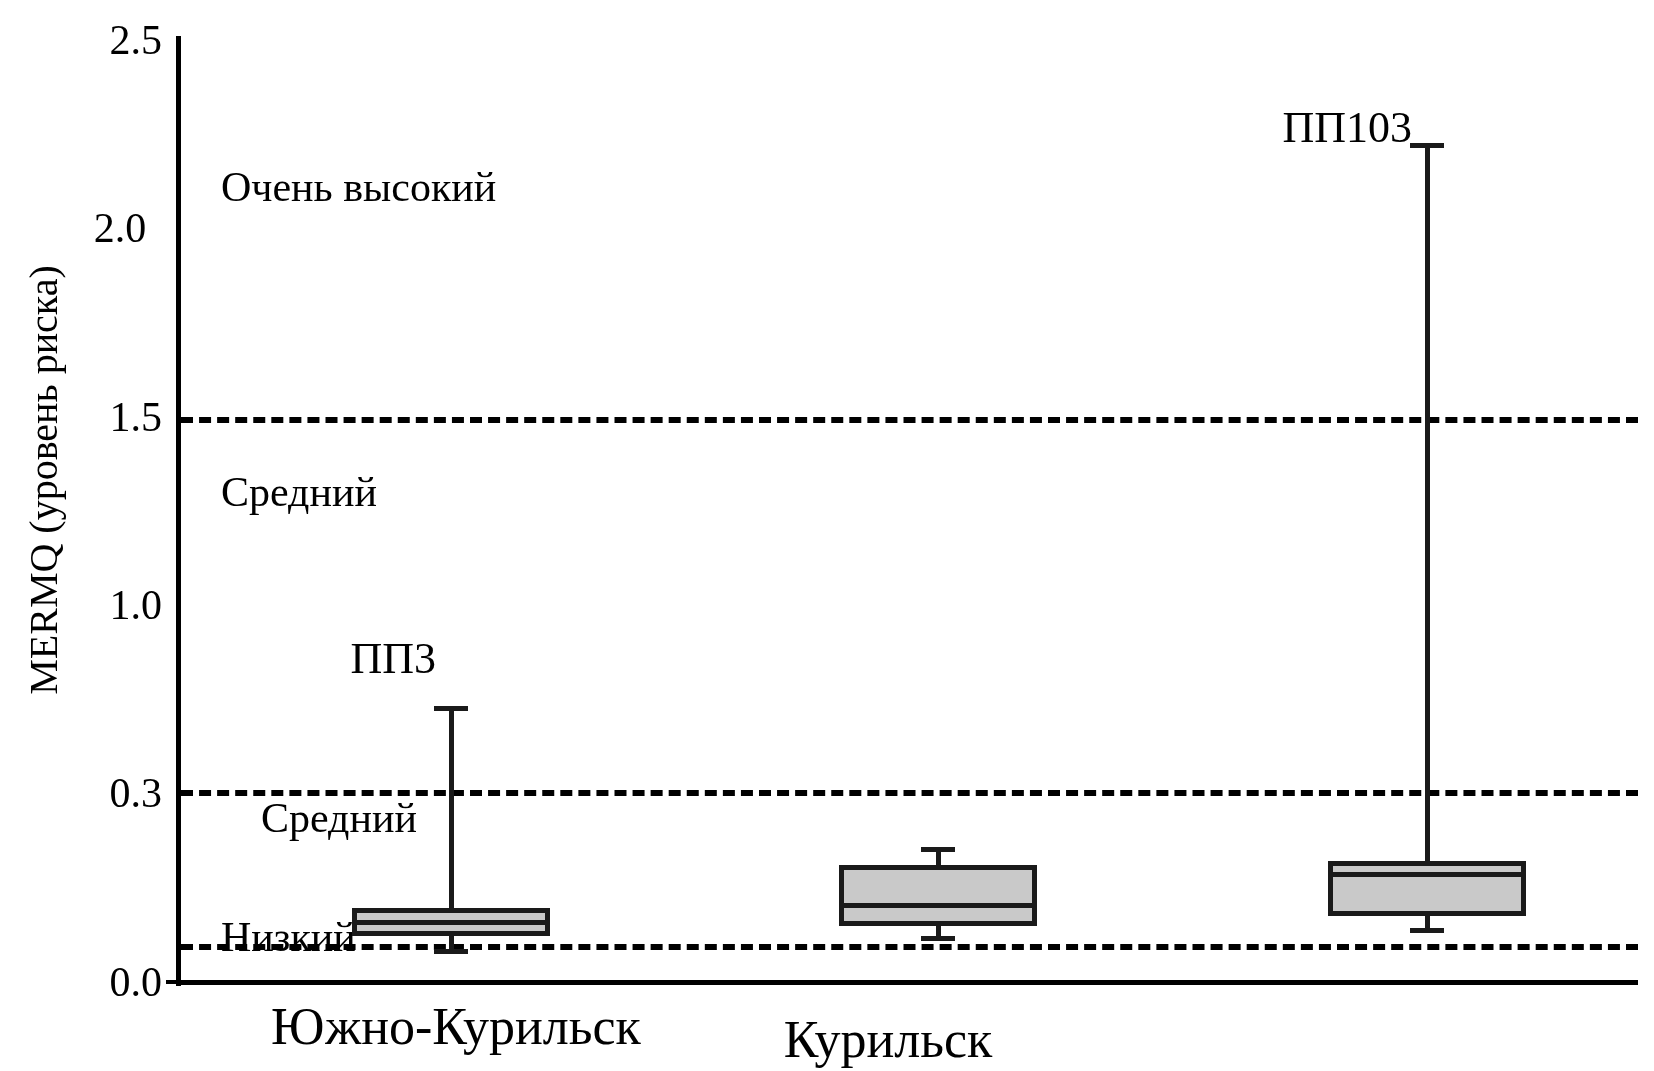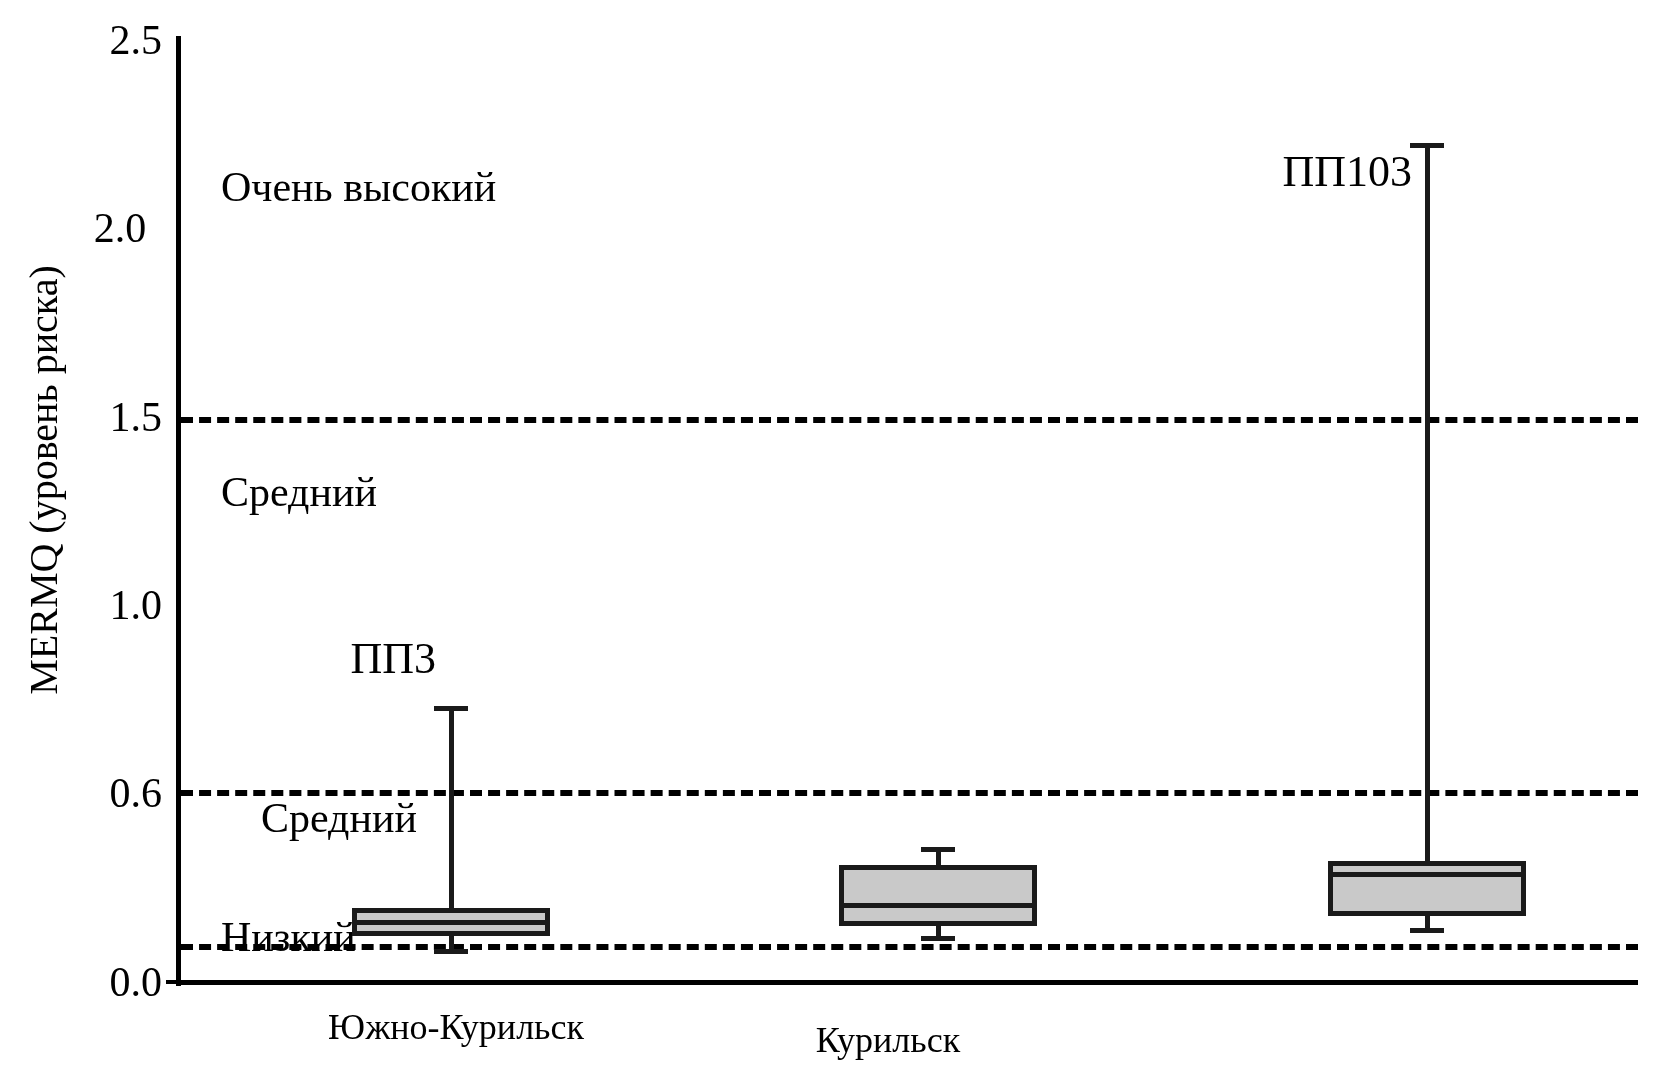--- a/index.html
+++ b/index.html
@@ -78,21 +78,21 @@
   }
   .zone-label {
     position: absolute;
     font-size: 42px;
     line-height: 42px;
     white-space: nowrap;
   }
   .xcat {
     position: absolute;
     top: 1002px;
-    font-size: 36px;
+    font-size: 52px;
     line-height: 50px;
     text-align: center;
     white-space: nowrap;
     transform: translateX(-50%);
   }
   .box {
     position: absolute;
     box-sizing: border-box;
     border: 5px solid #1a1a1a;
     background: #c9c9c9;
@@ -127,21 +127,21 @@
 
 <div id="root">
 
   <div class="axis-title">MERMQ (уровень риска)</div>
 
   <div class="ytick-wrap">
     <div class="ytick" style="top:19px;">2.5</div>
     <div class="ytick" style="top:207px;text-align:center;">2.0</div>
     <div class="ytick" style="top:396px;">1.5</div>
     <div class="ytick" style="top:584px;">1.0</div>
-    <div class="ytick" style="top:772px;">0.6</div>
+    <div class="ytick" style="top:772px;">0.3</div>
     <div class="ytick" style="top:961px;">0.0</div>
   </div>
 
   <div class="yaxis-line"></div>
   <div class="xaxis-line"></div>
   <div class="tickmark" style="left:166px; top:980px;"></div>
 
   <div class="threshold" style="top:417px;"></div>
   <div class="threshold" style="top:790px;"></div>
   <div class="threshold" style="top:944px;"></div>
@@ -165,18 +165,18 @@
   <div class="whisker-cap" style="left:938px; top:936px;"></div>
   <div class="box" style="left:839px; top:865px; width:198px; height:61px;"></div>
   <div class="median" style="left:839px; top:903px; width:198px;"></div>
 
   <div class="whisker-line" style="left:1425px; top:145px; height:718px;"></div>
   <div class="whisker-cap" style="left:1427px; top:143px;"></div>
   <div class="whisker-line" style="left:1425px; top:912px; height:18px;"></div>
   <div class="whisker-cap" style="left:1427px; top:928px;"></div>
   <div class="box" style="left:1328px; top:861px; width:198px; height:55px;"></div>
   <div class="median" style="left:1328px; top:872px; width:198px;"></div>
-  <div class="outlier-label" style="left:1412px; top:106px;margin-top:44px;">ПП103</div>
+  <div class="outlier-label" style="left:1412px; top:106px;">ПП103</div>
 
   <div class="xcat" style="left:456px;">Южно-Курильск</div>
   <div class="xcat" style="left:888px;margin-top:13px;">Курильск</div>
 
 </div>
 
 </body></html>

